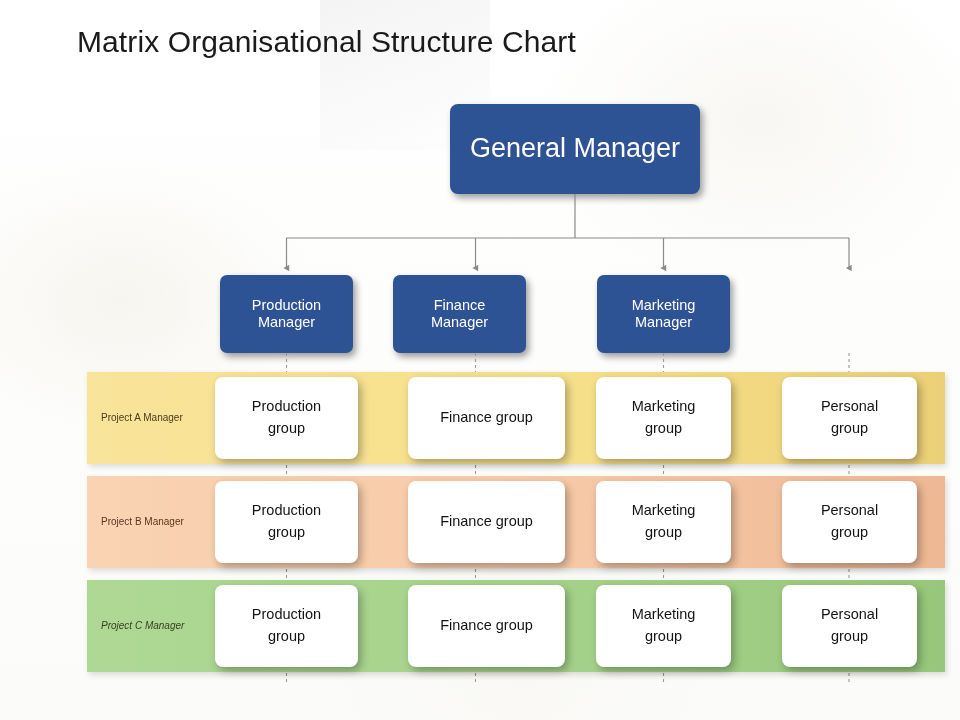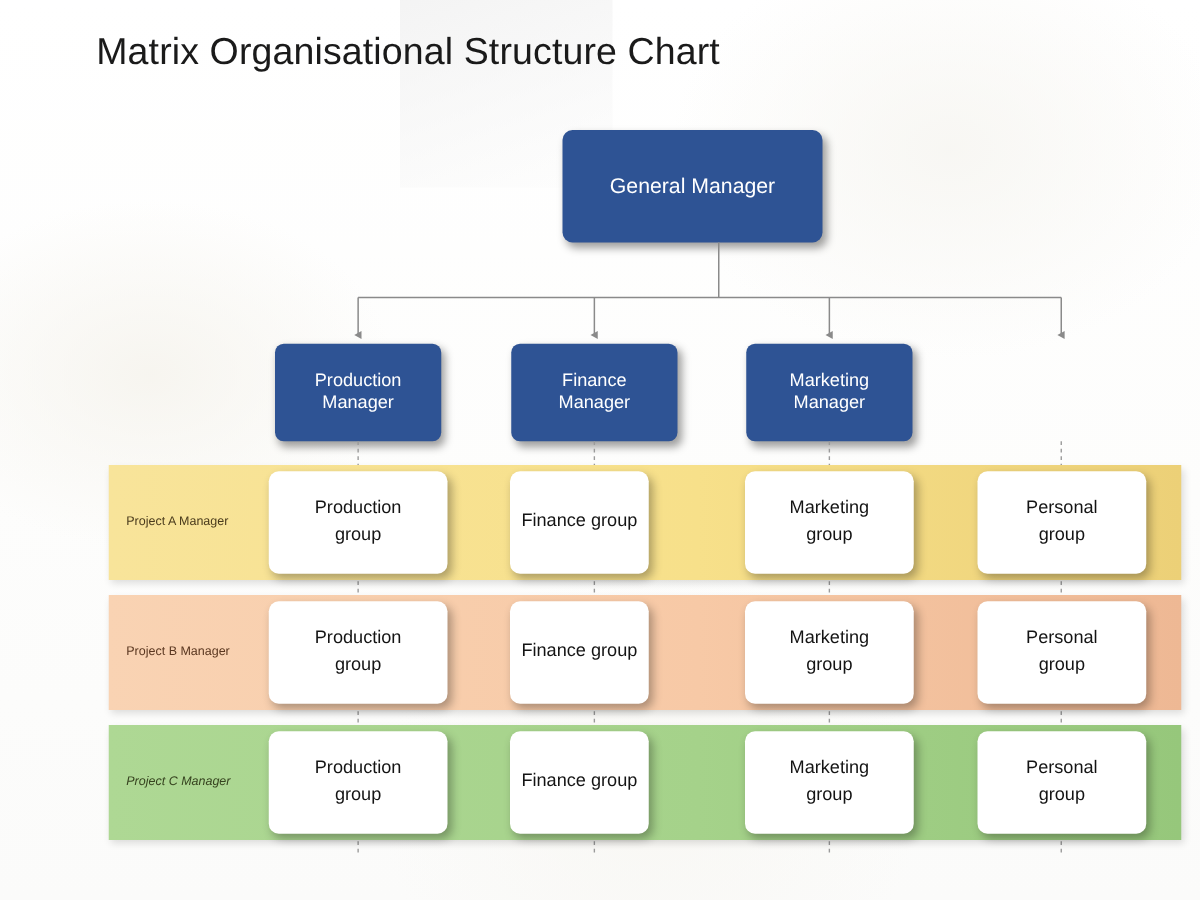--- a/index.html
+++ b/index.html
@@ -76,35 +76,34 @@
   .node-blue {
     background: #2e5394;
     color: #ffffff;
     box-shadow: 3px 4px 7px rgba(0,0,0,0.38);
   }
   .node-blue .node-label { line-height: 1.18; }
 
   .node-root {
     left: 425px;
     top: 104px;
-    width: 208px;
+    width: 250px;
     height: 90px;
-    font-size: 17px;
+    font-size: 27px;
     border-radius: 8px;
-    text-align: right;
   }
 
   .node-mgr {
     top: 275px;
     width: 133px;
     height: 78px;
     font-size: 14.5px;
   }
   .mgr-0 { left: 195px; }
-  .mgr-1 { left: 384px; }
+  .mgr-1 { left: 368px; }
   .mgr-2 { left: 572px; }
   .mgr-3 { left: 757px; }
 
   
   .band {
     position: absolute;
     left: 62px;
     width: 858px;
     height: 92px;
     z-index: 1;
@@ -137,21 +136,21 @@
     text-align: center;
     background: #ffffff;
     border-radius: 8px;
     color: #141414;
     font-size: 14.5px;
     line-height: 1.5;
     z-index: 3;
     box-shadow: 3px 4px 8px rgba(0,0,0,0.30);
   }
   .card-col-0 { left: 190px; width: 143px; }
-  .card-col-1 { left: 383px; width: 111px; }
+  .card-col-1 { left: 383px; width: 157px; }
   .card-col-2 { left: 571px; width: 135px; }
   .card-col-3 { left: 757px; width: 135px; }
 
   .row-a .card,
   .card.row-a { top: 377px; height: 82px; }
   .card.row-b { top: 481px; height: 82px; }
   .card.row-c { top: 585px; height: 82px; }
 
   .node-label, .card-label {
     display: block;

